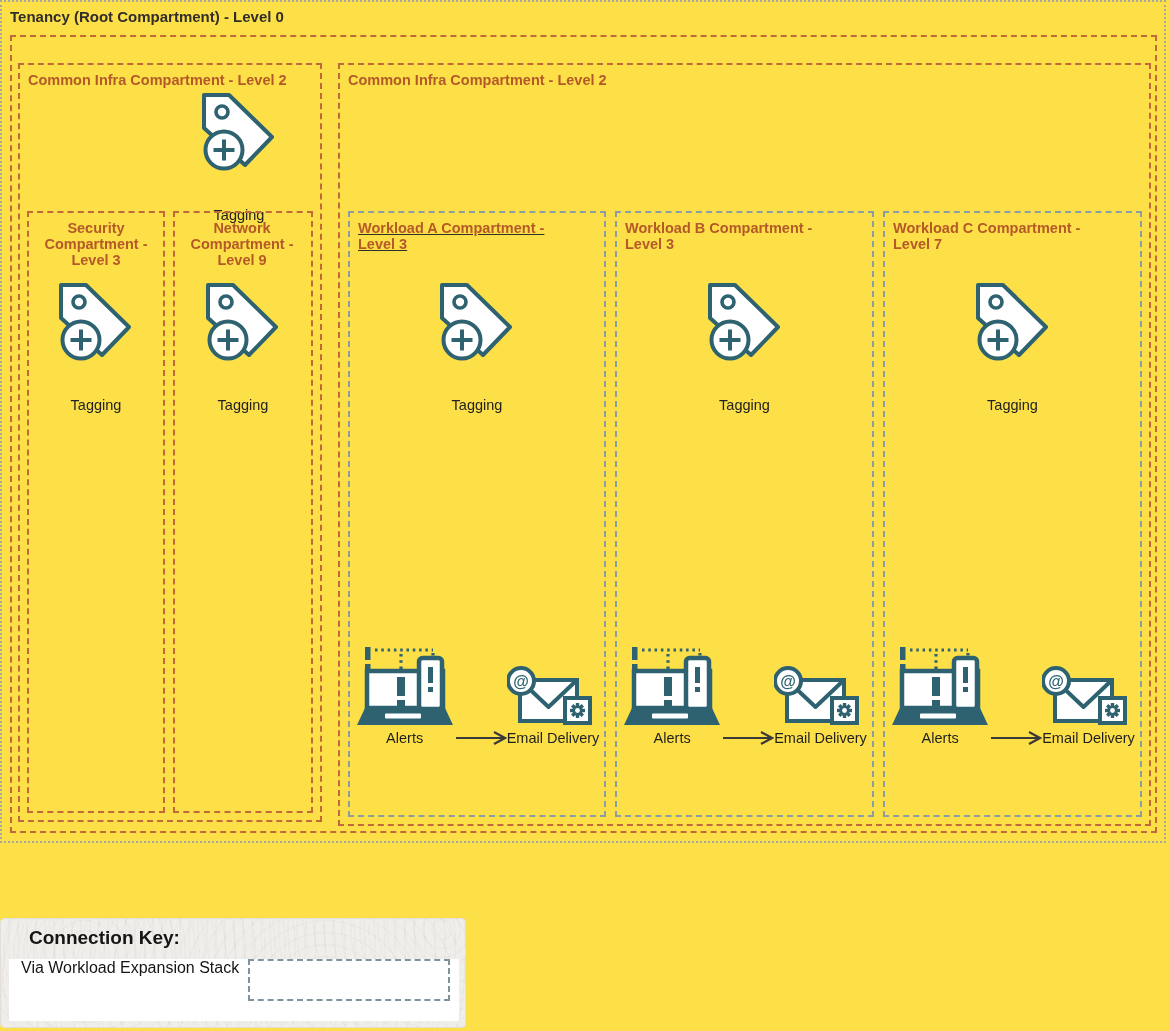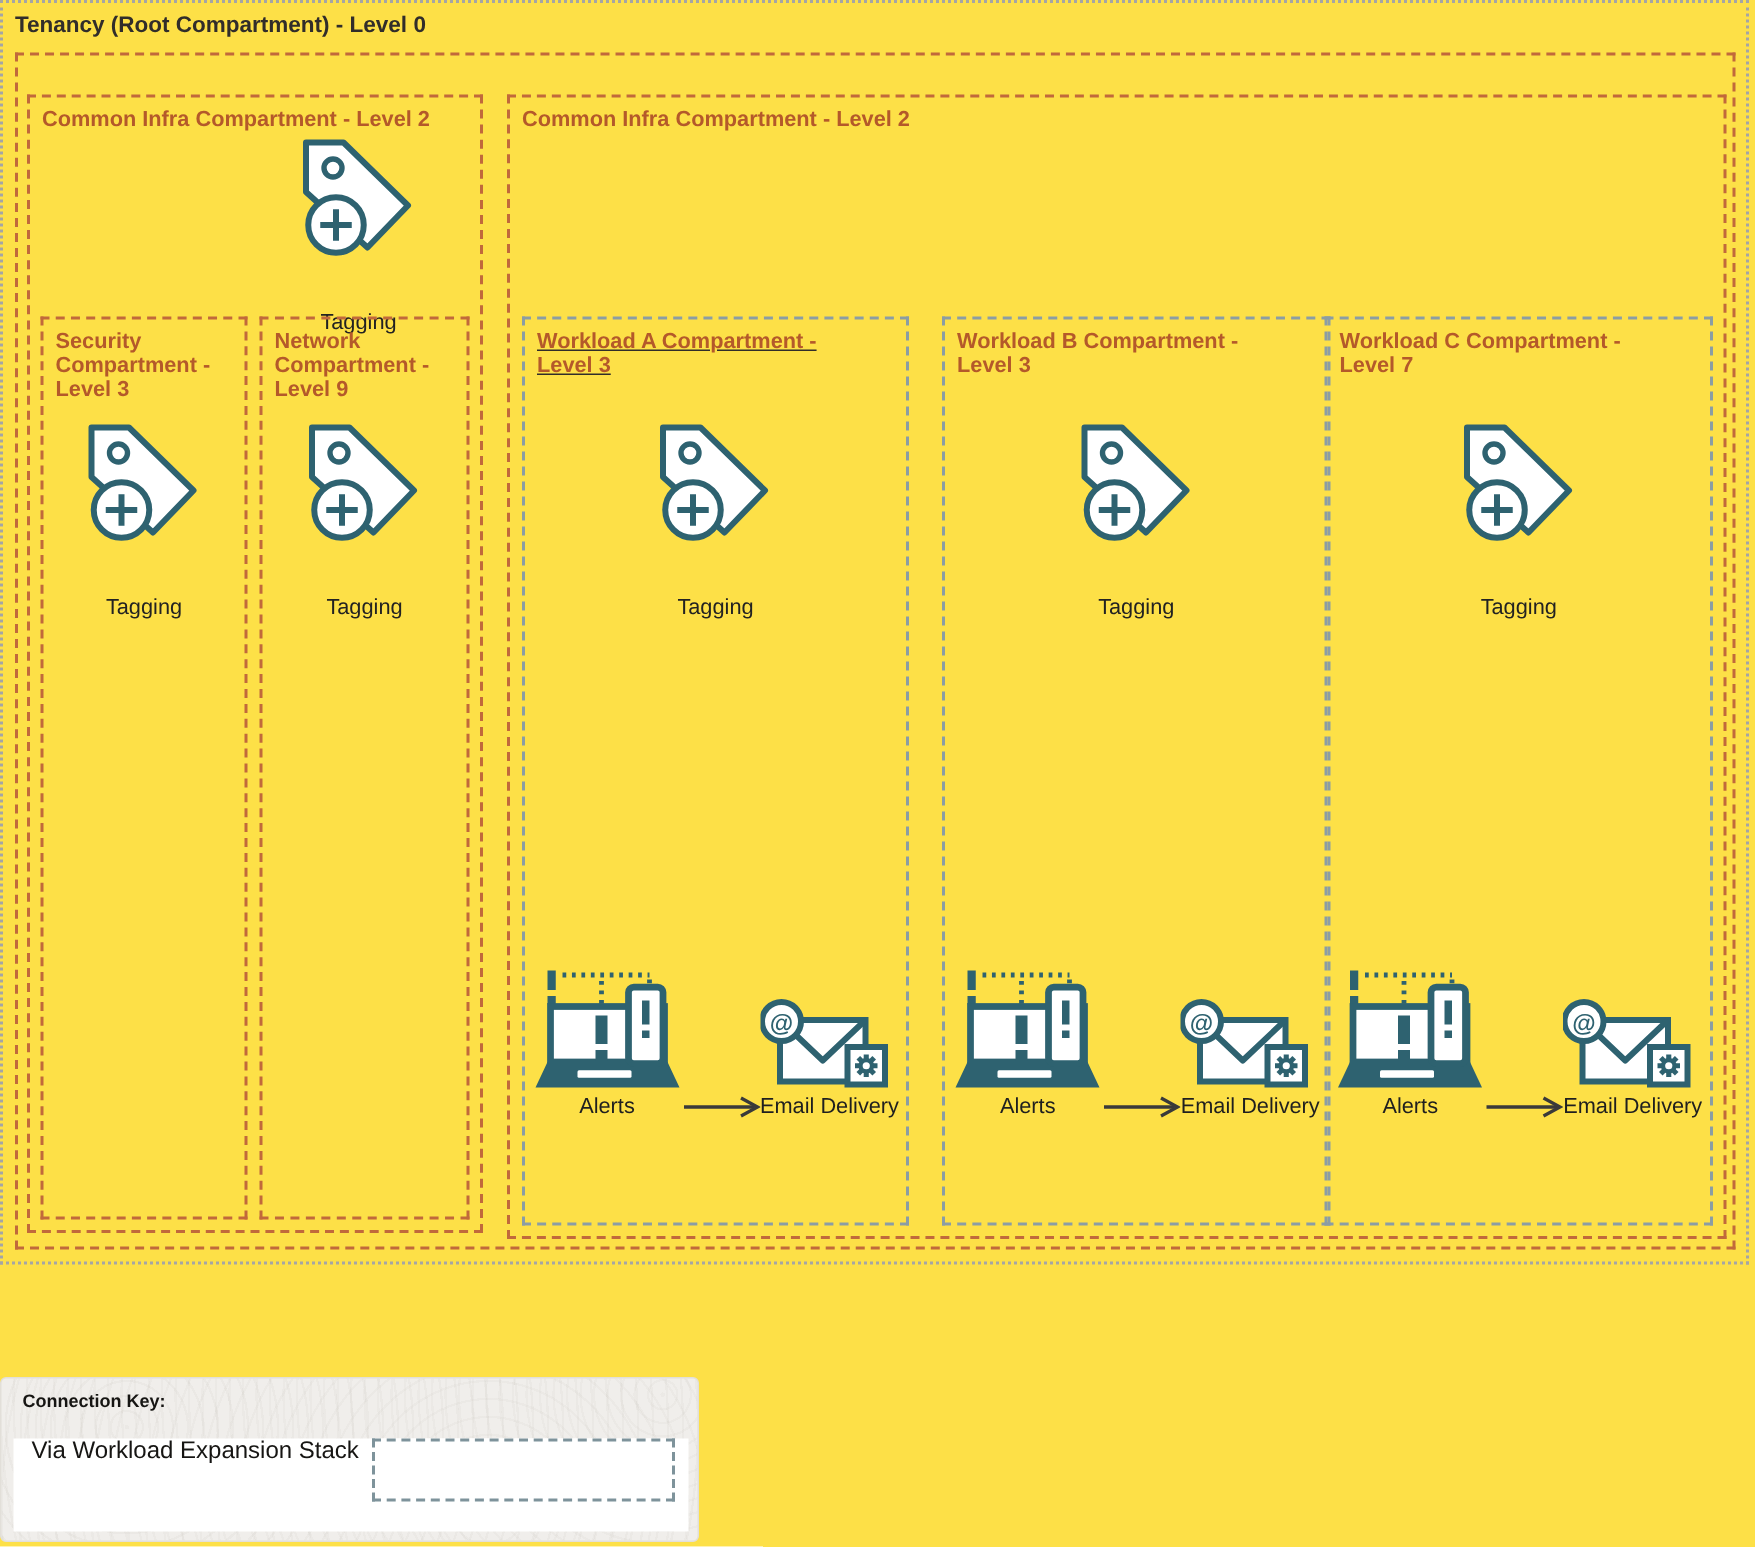--- a/index.html
+++ b/index.html
@@ -7,39 +7,39 @@
     position:relative;width:1170px;height:1031px;background:#fde047;
     font-family:"Liberation Sans",sans-serif;color:#312d2a;overflow:hidden;
   }
   .box{position:absolute;box-sizing:border-box;background:transparent;}
   .b-dotted{border:2px dotted #a5a5a5;}
   .b-orange{border:2px dashed #c1693b;}
   .b-slate{border:2px dashed #8b9da4;}
   .box-title{font-weight:bold;line-height:1.12;padding:7px 8px;}
   .t-dark{color:#312d2a;font-size:15px;}
   .t-orange{color:#b4592a;font-size:14.5px;}
-  .wrap-sm{max-width:118px;}
+  .wrap-sm{max-width:118px;text-align:center;}
   .wrap-md{max-width:218px;}
   .tag-node{position:absolute;display:flex;flex-direction:column;align-items:center;gap:32px;}
   .tag-node.centered{left:0;right:0;top:68px;}
   .tag-label{font-size:14.5px;color:#222;margin-top:4px;}
   .alert-flow{position:absolute;left:0;right:0;top:432px;display:flex;justify-content:center;align-items:flex-end;}
   .flow-node{display:flex;flex-direction:column;align-items:center;}
   .flow-label{font-size:14.5px;color:#1f1f1f;white-space:nowrap;margin-top:3px;}
   .arrow-wrap{margin-top:36px;}
   
   .legend{
     position:absolute;left:0;top:918px;width:466px;height:110px;box-sizing:border-box;
     background:#f0eeeb;border:1px solid #e2dfd9;border-radius:4px;
     background-image:
       repeating-radial-gradient(circle at 18% 30%, rgba(90,80,60,0.035) 0 1.5px, transparent 1.5px 10px),
       repeating-radial-gradient(circle at 70% 80%, rgba(90,80,60,0.03) 0 1.5px, transparent 1.5px 12px),
       repeating-radial-gradient(circle at 95% 10%, rgba(90,80,60,0.03) 0 1.5px, transparent 1.5px 9px);
   }
-  .legend-title{font-weight:bold;font-size:12px;color:#161513;padding:8px 14px;}
+  .legend-title{font-weight:bold;font-size:19px;color:#161513;padding:8px 28px;}
   .legend-row{
     position:absolute;left:8px;top:40px;width:450px;height:62px;background:#fff;
     display:flex;box-sizing:border-box;padding-left:12px;
   }
   .legend-label{font-size:16px;color:#161513;white-space:nowrap;}
   .legend-swatch{width:202px;height:42px;box-sizing:border-box;border:2px dashed #7e939b;margin-left:9px;background:#fff;}
   svg{display:block;}
 </style>
 </head>
 <body>
@@ -152,21 +152,21 @@
             </div>
             <div class="flow-node">
               <svg width="92" height="64" viewBox="0 0 92 64" style="margin-top:15px">
                   <use href="#icon-email"></use>
                 </svg>
               <div class="flow-label">Email Delivery</div>
             </div>
           </div>
         </div>
 
-        <div class="box b-slate" style="left:288px;top:146px;width:259px;height:606px;">
+        <div class="box b-slate" style="left:275px;top:146px;width:259px;height:606px;">
           <div class="box-title t-orange wrap-md">Workload B Compartment - Level 3</div>
           <div class="tag-node centered">
             <svg width="76" height="80" viewBox="0 0 76 80">
                 <use href="#icon-tagging"></use>
               </svg>
             <div class="tag-label">Tagging</div>
           </div>
           <div class="alert-flow">
             <div class="flow-node">
               <svg width="100" height="82" viewBox="0 0 100 82">

